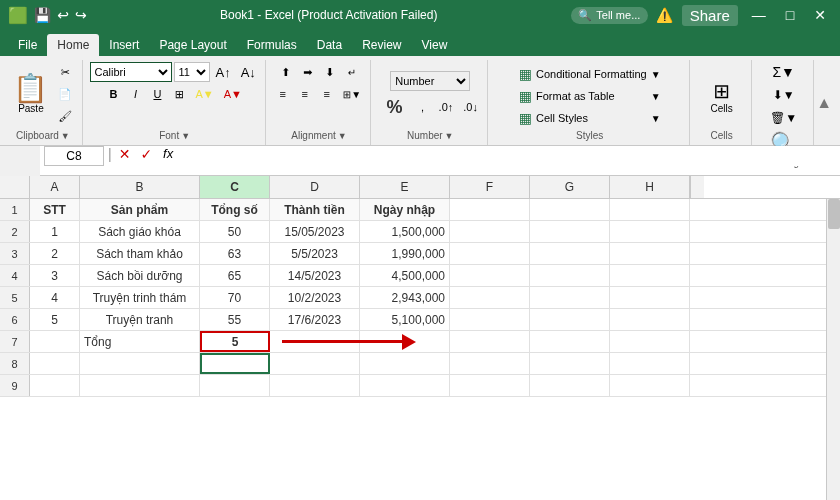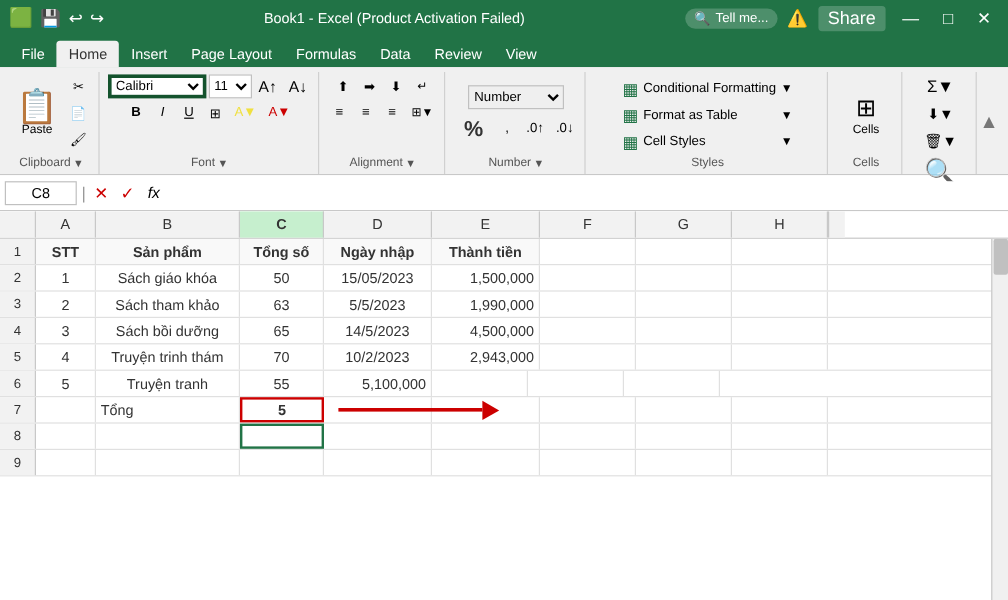--- a/index.html
+++ b/index.html
@@ -95,21 +95,21 @@
     
     .font-group .ribbon-group-content {
       flex-direction: column;
       gap: 2px;
     }
     .font-row { display: flex; align-items: center; gap: 2px; }
     .font-select {
       width: 82px;
       height: 20px;
       font-size: 11px;
-      border: 3px solid #14532d;
+      border: 1px solid #14532d;
       background: white;
     }
     .font-size-select {
       width: 36px;
       height: 20px;
       font-size: 11px;
       border: 1px solid #c0c0c0;
       background: white;
     }
     .ribbon-btn {
@@ -189,26 +189,26 @@
     }
     .search-btn {
       font-size: 22px;
       cursor: pointer;
       color: #217346;
     }
 
     
     .formula-bar {
       display: flex;
-      align-items: center;
       height: 30px;
       background: white;
       border-bottom: 1px solid #c8c8c8;
       padding: 0 4px;
       gap: 4px;
+      margin-left: 40px;
     }
     .cell-ref {
       width: 60px;
       border: 1px solid #c0c0c0;
       height: 20px;
       text-align: center;
       font-size: 12px;
       padding: 0 4px;
     }
     .formula-bar-sep { color: #999; font-size: 14px; }
@@ -520,22 +520,22 @@
   </div>
 
   <div class="grid-wrapper">
     <div class="grid-body">
 
       <div class="grid-row">
         <div class="row-num">1</div>
         <div class="cell col-a header-cell">STT</div>
         <div class="cell col-b header-cell">Sản phẩm</div>
         <div class="cell col-c header-cell">Tổng số</div>
+        <div class="cell col-e header-cell">Thành tiền</div>
         <div class="cell col-d header-cell">Ngày nhập</div>
-        <div class="cell col-e header-cell">Thành tiền</div>
         <div class="cell col-f"></div>
         <div class="cell col-g"></div>
         <div class="cell col-h"></div>
       </div>
 
       <div class="grid-row">
         <div class="row-num">2</div>
         <div class="cell col-a center">1</div>
         <div class="cell col-b center">Sách giáo khóa</div>
         <div class="cell col-c center">50</div>
@@ -580,20 +580,21 @@
         <div class="cell col-f"></div>
         <div class="cell col-g"></div>
         <div class="cell col-h"></div>
       </div>
 
       <div class="grid-row">
         <div class="row-num">6</div>
         <div class="cell col-a center">5</div>
         <div class="cell col-b center">Truyện tranh</div>
         <div class="cell col-c center">55</div>
+        <div class="cell col-d center">17/6/2023</div>
         <div class="cell col-e right">5,100,000</div>
         <div class="cell col-f"></div>
         <div class="cell col-g"></div>
         <div class="cell col-h"></div>
       </div>
 
       <div class="grid-row" style="position:relative;">
         <div class="row-num">7</div>
         <div class="cell col-a"></div>
         <div class="cell col-b">Tổng</div>

